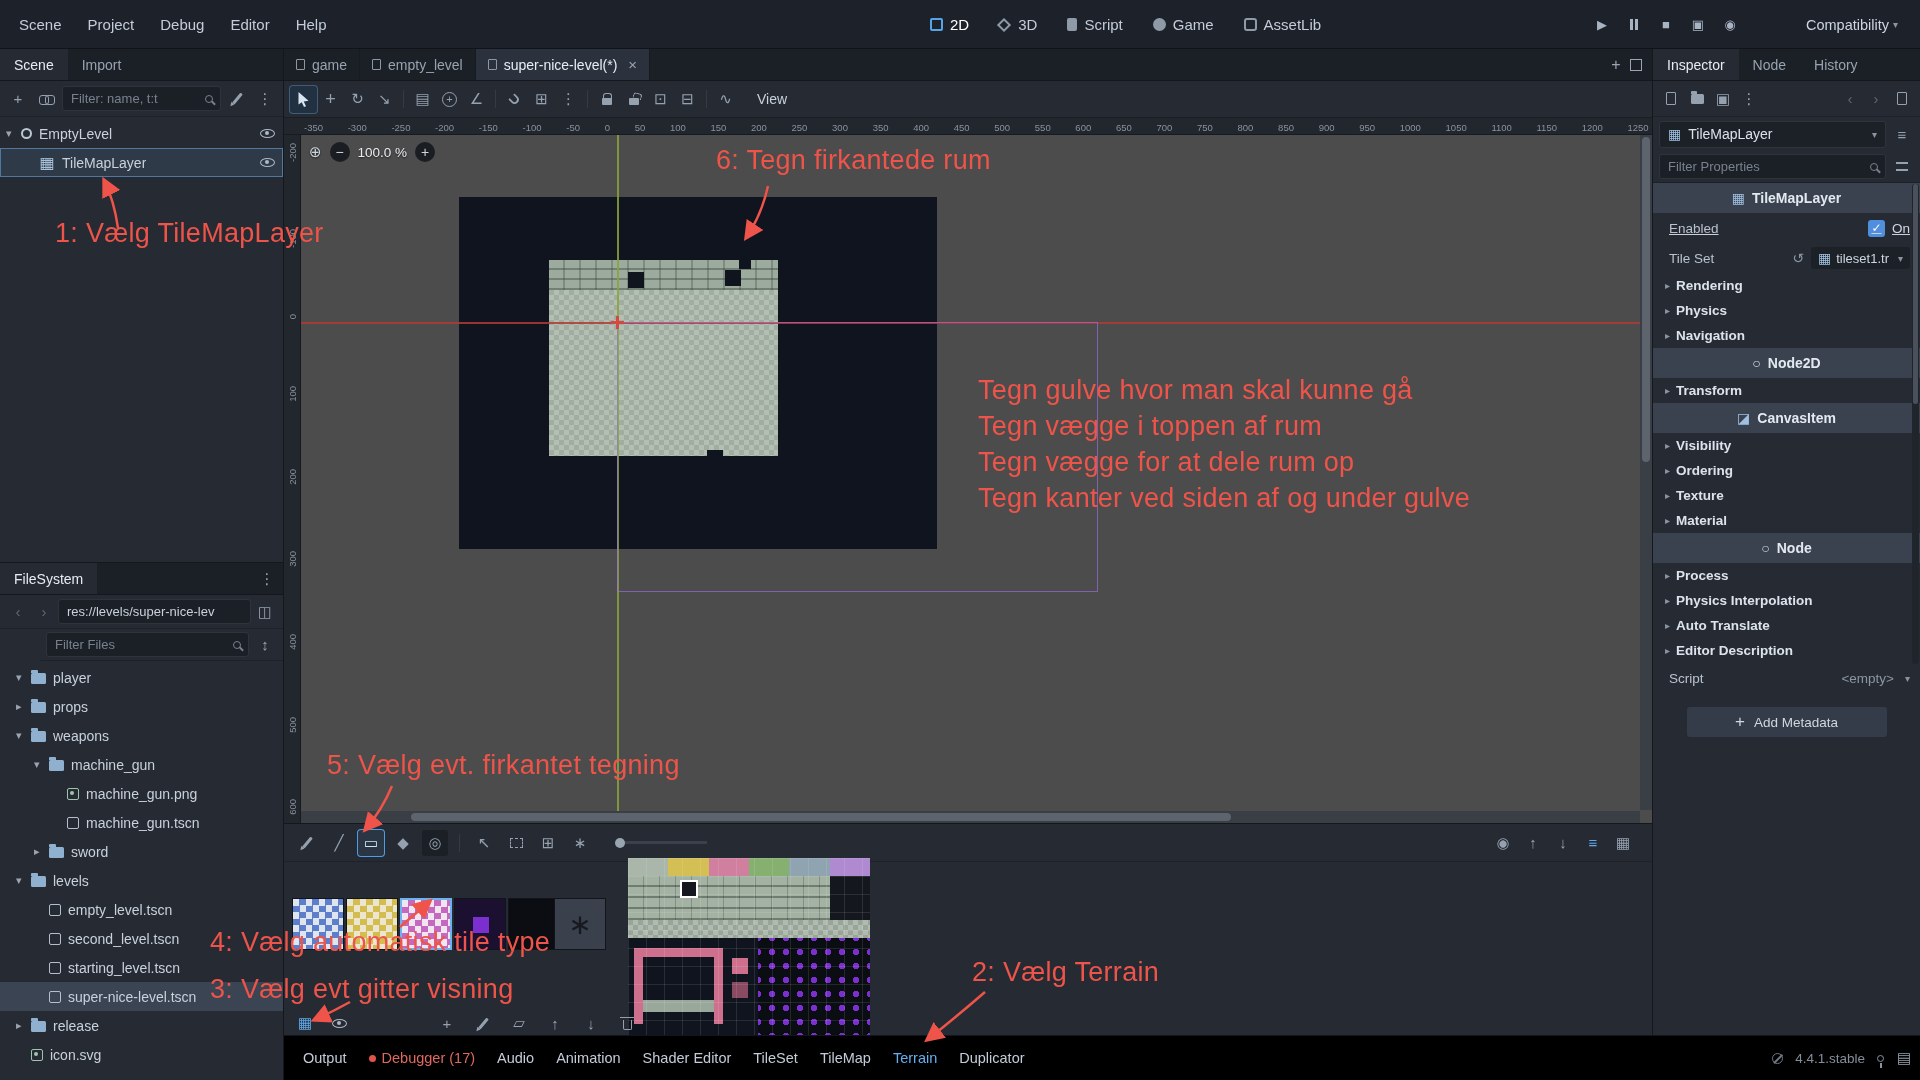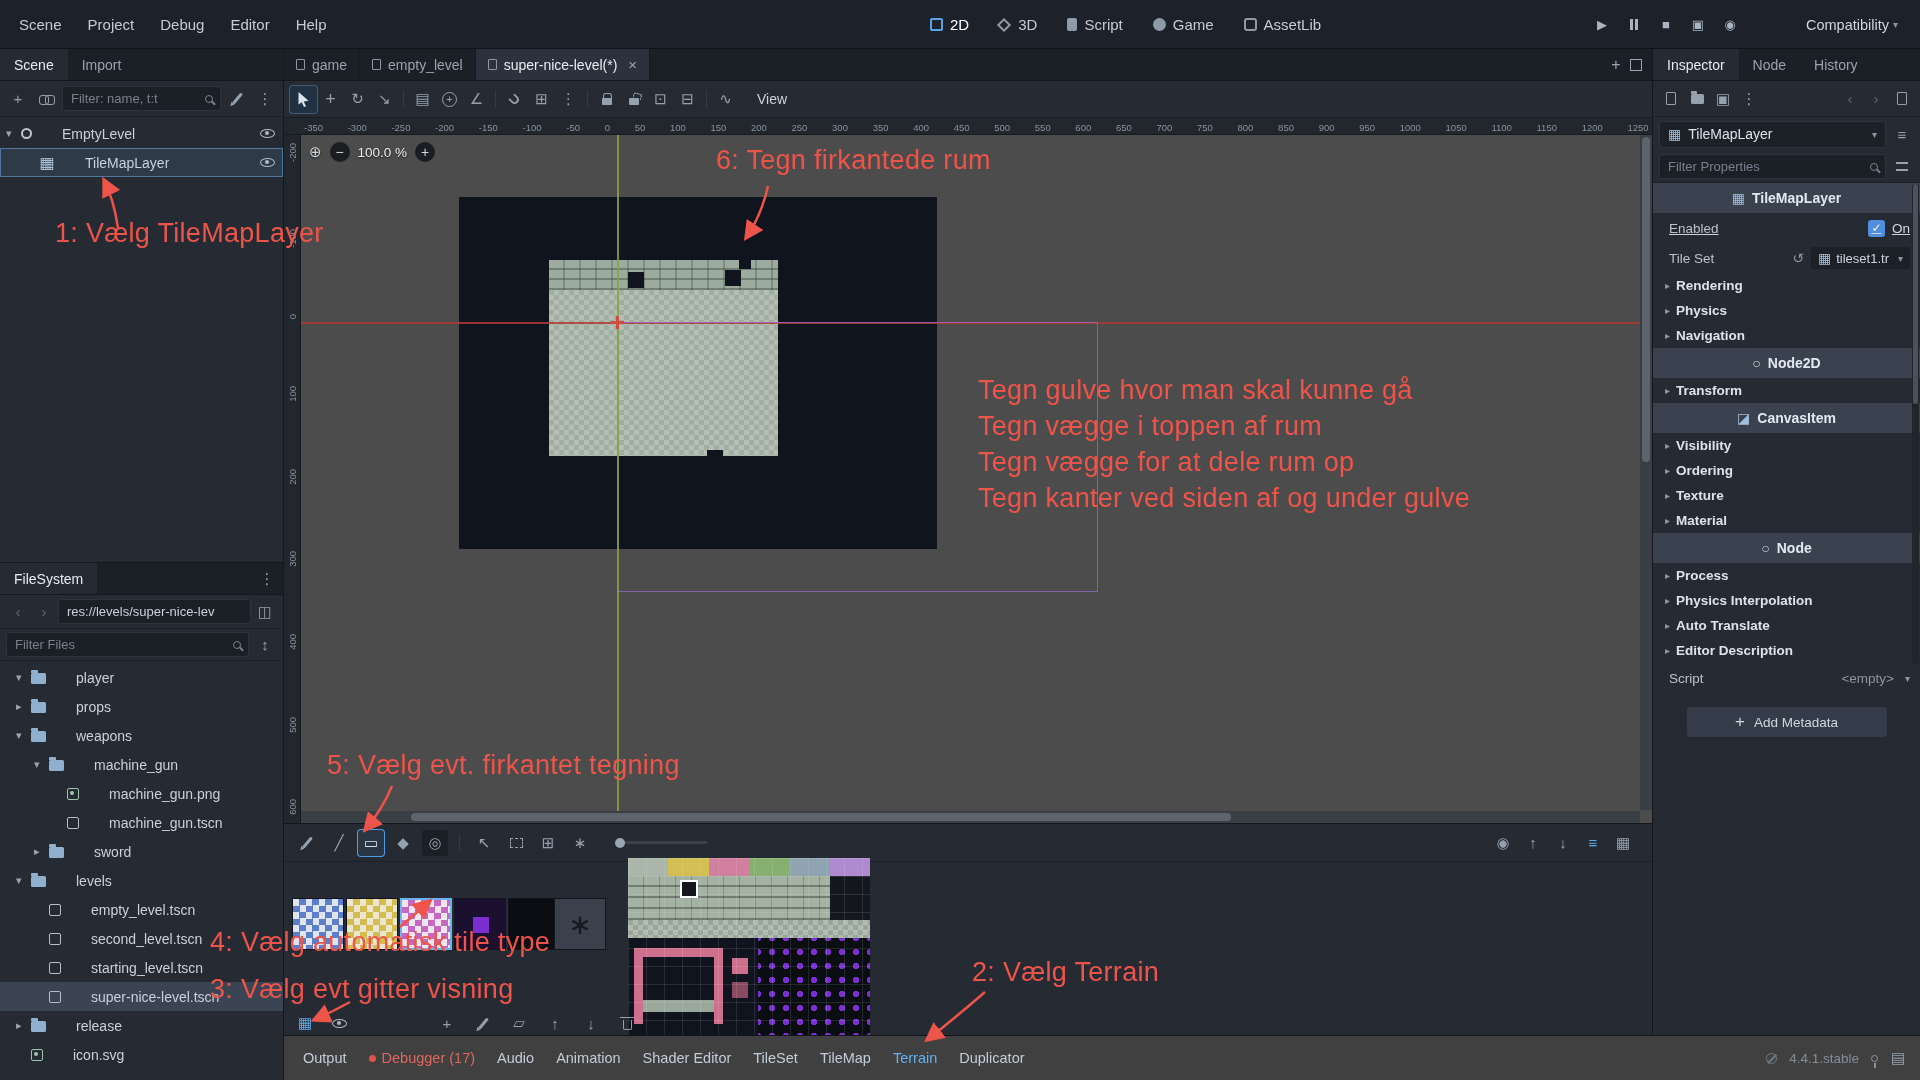--- a/index.html
+++ b/index.html
@@ -54,29 +54,29 @@
   [data-arrow="down"] > .chev::before{content:"▾";}
   [data-arrow="right"] > .chev::before{content:"▸";}
   .ficon{flex:none;display:inline-flex;align-items:center;justify-content:center;width:16px;height:16px;margin-right:7px;}
   .ficon[data-icon="folder"]{position:relative;width:15px;height:11px;background:#8fb0cf;border-radius:1.5px;margin-top:2px;}
   .ficon[data-icon="folder"]::before{content:"";position:absolute;top:-3px;left:0;width:7px;height:3px;background:#8fb0cf;border-radius:1px 1px 0 0;}
   .ficon[data-icon="scene"]{width:12px;height:12px;border:1.8px solid #b5bfcc;border-radius:2px;}
   .ficon[data-icon="image"]{width:12px;height:12px;border:1.8px solid #9fc4ad;border-radius:2px;position:relative;}
   .ficon[data-icon="image"]::before{content:"";position:absolute;left:2px;top:2px;width:4px;height:4px;border-radius:50%;background:#9fc4ad;}
   .ficon[data-icon="node2d"]{width:11px;height:11px;border:2px solid #bcc7d4;border-radius:50%;}
   .ficon[data-icon="tilemap"]::before{content:"▦";color:#a8c0d8;font-size:16px;}
-  .tlabel{white-space:nowrap;overflow:hidden;text-overflow:ellipsis;margin-left:23px;}
+  .tlabel{white-space:nowrap;overflow:hidden;text-overflow:ellipsis;}
   .strow .eye{margin-left:auto;}
   .eye{display:inline-block;width:15px;height:9px;border:1.5px solid #aeb8c6;border-radius:50%/50%;position:relative;flex:none;}
   .eye::before{content:"";position:absolute;left:4px;top:1.3px;width:4px;height:4px;border-radius:50%;background:#aeb8c6;}
   .strow.selected{background:#2e3a48;outline:1px solid #50789f;outline-offset:-1px;}
   .trow.selected{background:#3a4452;}
   .fs-dock{flex:1;display:flex;flex-direction:column;}
   .fs-nav{display:flex;align-items:center;gap:2px;height:34px;padding:0 6px;border-bottom:1px solid #1d222a;}
-  .fs-filter{display:flex;align-items:center;gap:4px;height:32px;padding:0 6px;border-bottom:1px solid #1d222a;}
+  .fs-filter{display:flex;align-items:center;gap:4px;height:32px;padding:0 6px;border-bottom:1px solid #1d222a;margin-left:40px;}
 
   
   .center{position:absolute;left:284px;top:49px;width:1368px;bottom:45px;background:#262b33;}
   .vtabs{display:flex;align-items:center;height:32px;background:#1b2026;border-bottom:1px solid #14181e;}
   .vtab{display:flex;align-items:center;gap:7px;padding:0 12px;height:100%;font-size:14px;color:#98a2b0;border-right:1px solid #161b21;}
   .vtab.active{background:#2b323d;color:#e8edf3;}
   .vtab .tabdoc{width:9px;height:11px;border:1.5px solid #8d97a5;border-radius:1px;}
   .vtab .close{display:none;color:#9aa4b2;font-size:15px;margin-left:4px;}
   .vtab.active .close{display:inline;}
   .vtab-add{width:28px;text-align:center;color:#9aa4b2;font-size:16px;}
@@ -158,28 +158,28 @@
   .at-room .blockB{left:104px;top:44px;width:16px;height:16px;background:#8a4a62;}
   .at-dots{left:130px;top:80px;width:112px;height:97px;background-color:#0a0d12;background-image:radial-gradient(#7b2fd0 3px, transparent 3.5px);background-size:14px 14px;background-position:7px 7px;}
   .at-grid{left:0;top:0;right:0;bottom:0;background-image:linear-gradient(rgba(255,255,255,.10) 1px,transparent 1px),linear-gradient(90deg,rgba(255,255,255,.10) 1px,transparent 1px);background-size:18px 18px;}
   .at-selbox{left:52px;top:22px;width:18px;height:18px;border:2px solid #ffffff;background:#14171d;}
   .bp-footer-left{position:absolute;left:8px;top:148px;display:flex;gap:8px;}
   .bp-footer-center{position:absolute;left:150px;top:148px;display:flex;gap:10px;}
   .ic-trash{display:inline-block;width:9px;height:10px;border:1.5px solid #96a1b0;border-top:none;border-radius:0 0 2px 2px;position:relative;margin-top:3px;}
   .ic-trash::before{content:"";position:absolute;top:-3px;left:-3.5px;width:14px;height:1.5px;background:#96a1b0;}
 
   
-  .statusbar{position:absolute;left:284px;right:0;bottom:0;height:45px;background:#404040;border-top:1px solid #12161c;display:flex;align-items:center;}
+  .statusbar{position:absolute;left:284px;right:0;bottom:0;height:45px;background:#000000;border-top:1px solid #12161c;display:flex;align-items:center;}
   .sb-tabs{display:flex;align-items:center;height:100%;padding-left:8px;}
   .sb-tab{display:flex;align-items:center;gap:6px;padding:0 11px;height:100%;font-size:14.5px;color:#c3ccd8;}
   .sb-tab.active{color:#65aef0;}
   .sb-tab.alert{color:#e0685f;}
   .sb-tab .dot{display:none;width:7px;height:7px;border-radius:50%;background:#e0534a;}
   .sb-tab.alert .dot{display:inline-block;}
-  .sb-right{margin-left:auto;display:flex;align-items:center;gap:12px;padding-right:14px;color:#848e9b;}
+  .sb-right{margin-left:auto;display:flex;align-items:center;gap:12px;padding-right:8px;color:#848e9b;}
   .ic-bell{display:inline-block;width:11px;height:11px;border:1.5px solid #6f7885;border-radius:50%;position:relative;}
   .ic-bell::after{content:"";position:absolute;left:-1px;top:4px;width:12px;height:1.5px;background:#6f7885;transform:rotate(-45deg);}
   .version{font-size:13.5px;}
   .ic-pin{display:inline-block;width:7px;height:7px;border:1.5px solid #8a93a0;border-radius:50%;position:relative;}
   .ic-pin::after{content:"";position:absolute;left:2px;top:7px;width:1.5px;height:5px;background:#8a93a0;}
 
   
   .dock-right{position:absolute;right:0;top:49px;width:268px;bottom:45px;background:#262b33;border-left:1px solid #14181e;display:flex;flex-direction:column;}
   .insp-toolbar{display:flex;align-items:center;gap:2px;height:36px;padding:0 6px;border-bottom:1px solid #1d222a;}
   .insp-toolbar .spacer{flex:1;}

